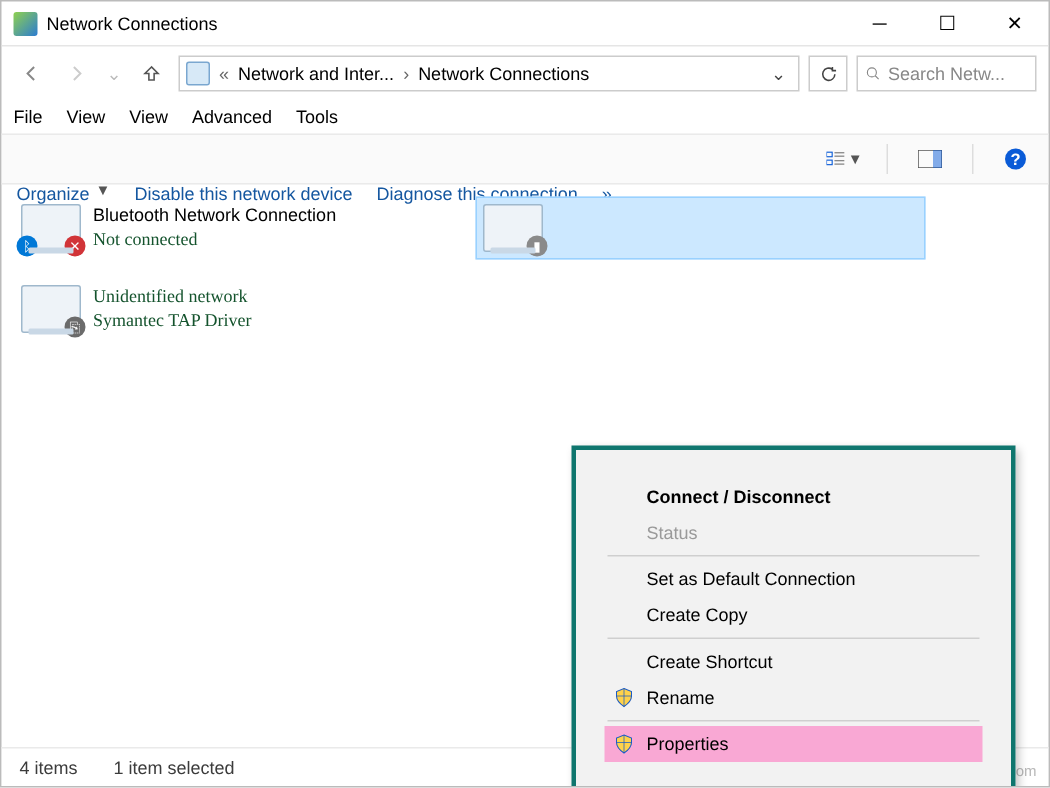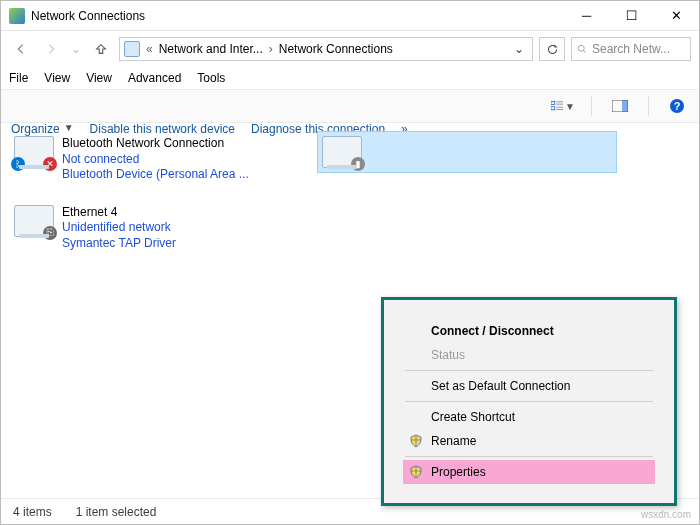--- a/index.html
+++ b/index.html
@@ -43,21 +43,21 @@
   .item { display:flex; align-items:flex-start; gap:8px; padding:4px 4px; width:300px; border:1px solid transparent; }
   .item.selected { background:#cce8ff; border:1px solid #99d1ff; }
   .nic-icon { width:40px; height:32px; background:#eef3f8; border:1px solid #9fb8cc; border-radius:2px; position:relative; flex:none; }
   .nic-icon::after { content:""; position:absolute; bottom:-2px; left:4px; right:4px; height:4px; background:#c9d8e6; border-radius:1px; }
   .nic-icon .badge { position:absolute; bottom:-4px; right:-4px; width:14px; height:14px; border-radius:50%; display:flex; align-items:center; justify-content:center; font-size:9px; color:#fff; }
   .badge.red { background:#d13438; }
   .badge.blue { background:#0078d7; }
   .badge.cable { background:#6b6b6b; }
   .item .lines { display:flex; flex-direction:column; line-height:1.3;justify-content:center; }
   .item .name { color:#000; }
-  .item .sub { color:#1d4ed8; }
+  .item .sub { color:#14532d;font-family:Liberation Serif, serif; }
   .items-wrap { display:flex; gap:8px; flex-wrap:wrap; }
   .col { display:flex; flex-direction:column; gap:12px; width:300px; }
 
   
   .ctx { position:absolute; top:174px; left:380px; width:296px; background:#f2f2f2; border:3px solid #0f766e; box-shadow:2px 2px 6px rgba(0,0,0,.25); padding:19px; z-index:10; }
   .ctx .row { height:24px; display:flex; align-items:center; padding-left:28px; font-size:12px; position:relative; }
   .ctx .row.bold { font-weight:600; }
   .ctx .row.disabled { color:#9a9a9a; }
   .ctx .row.hot { background:#f9a8d4; }
   .ctx hr { border:none; border-top:1px solid #cfcfcf; margin:3px 2px; }
@@ -176,48 +176,47 @@
   <div class="items-wrap">
     <div class="col">
       <div class="item">
         <div class="nic-icon">
           <div class="badge red">✕</div>
           <div class="badge blue" style="right:auto;left:-4px;">ᛒ</div>
         </div>
         <div class="lines">
           <div class="name">Bluetooth Network Connection</div>
           <div class="sub">Not connected</div>
-          <div class="sub">Bluetooth Device (Personal Area ...</div>
         </div>
       </div>
       <div class="item">
         <div class="nic-icon">
           <div class="badge cable">⎘</div>
         </div>
         <div class="lines">
-          <div class="name">Ethernet 4</div>
           <div class="sub">Unidentified network</div>
           <div class="sub">Symantec TAP Driver</div>
         </div>
       </div>
     </div>
     <div class="col" style="width:240px;">
       <div class="item selected">
         <div class="nic-icon">
           <div class="badge cable" style="background:#8a8a8a;">▮</div>
         </div>
       </div>
     </div>
   </div>
 
   <div class="ctx">
     <div class="row bold">Connect / Disconnect</div>
     <div class="row disabled">Status</div>
     <hr>
     <div class="row">Set as Default Connection</div>
+    <div class="row">Create Copy</div>
     <hr>
     <div class="row">Create Shortcut</div>
     <div class="row">
       <span class="shield"><svg viewBox="0 0 14 14">
             <path d="M7 1l5 2v3c0 3-2 5-5 7-3-2-5-4-5-7V3z" fill="#ffd24a" stroke="#1a5bc7" stroke-width="0.7"></path>
             <path d="M7 1v12" stroke="#1a5bc7" stroke-width="0.5"></path>
             <path d="M2 6h10" stroke="#1a5bc7" stroke-width="0.5"></path>
           </svg></span>
       <span>Rename</span>
     </div>

